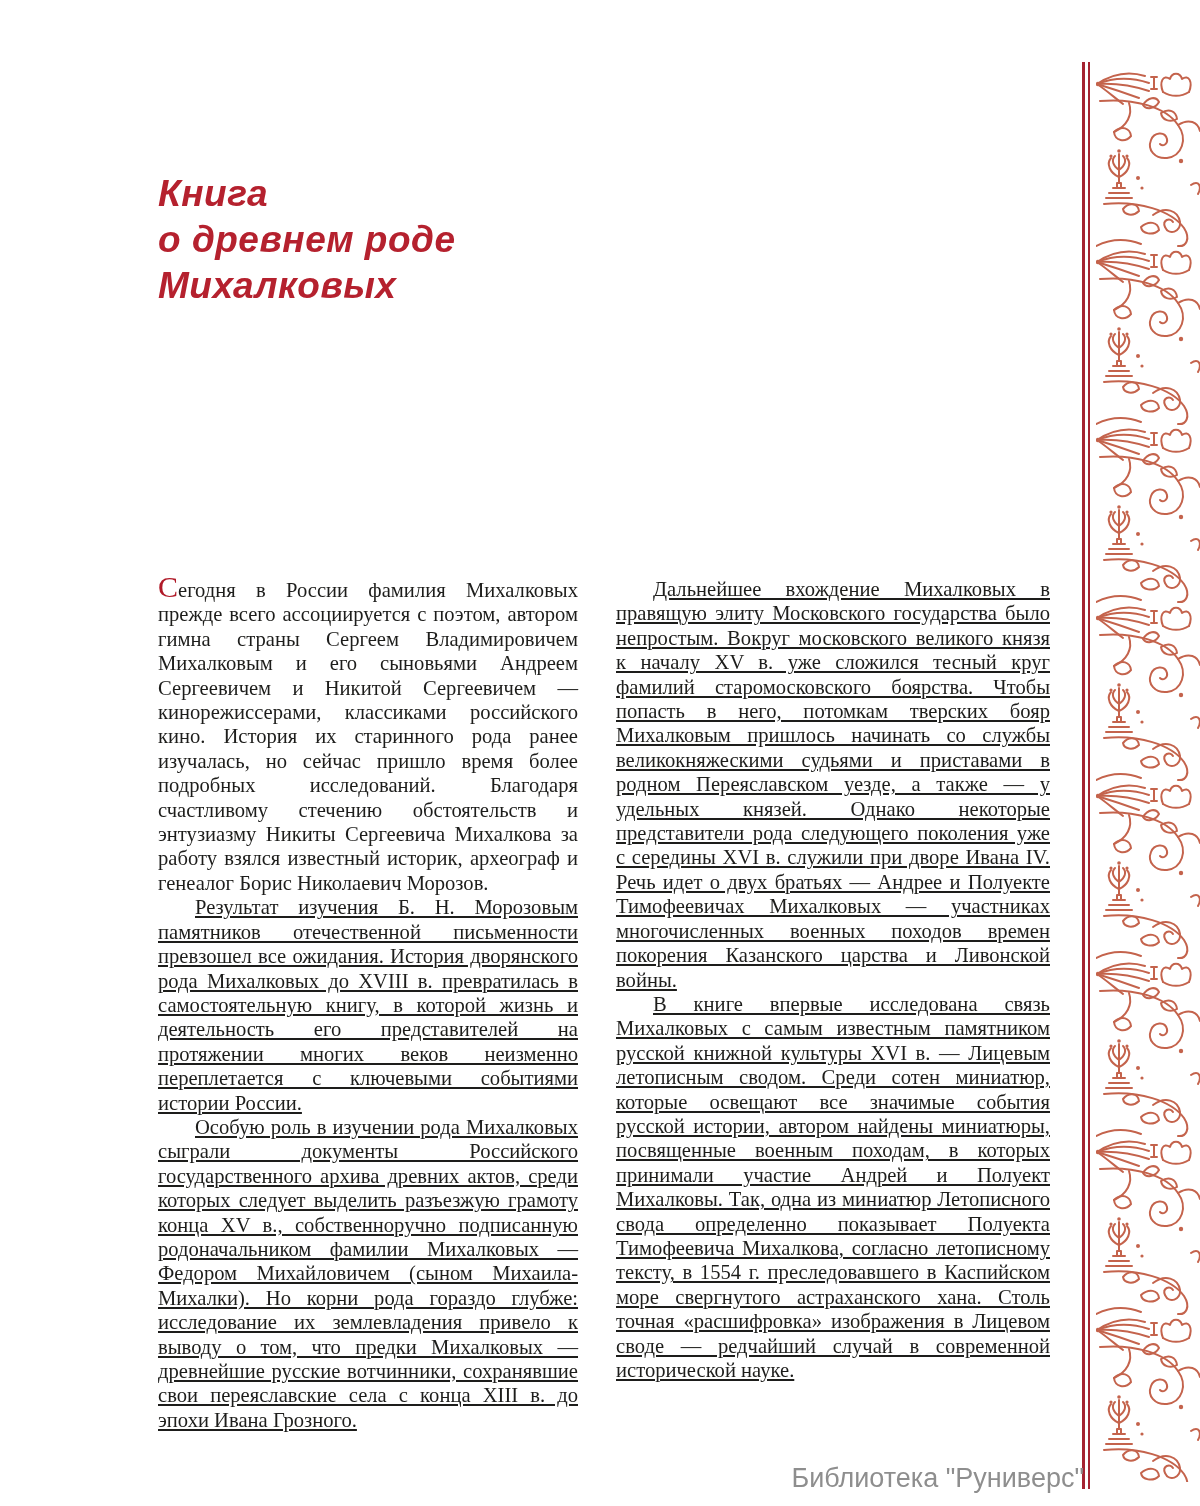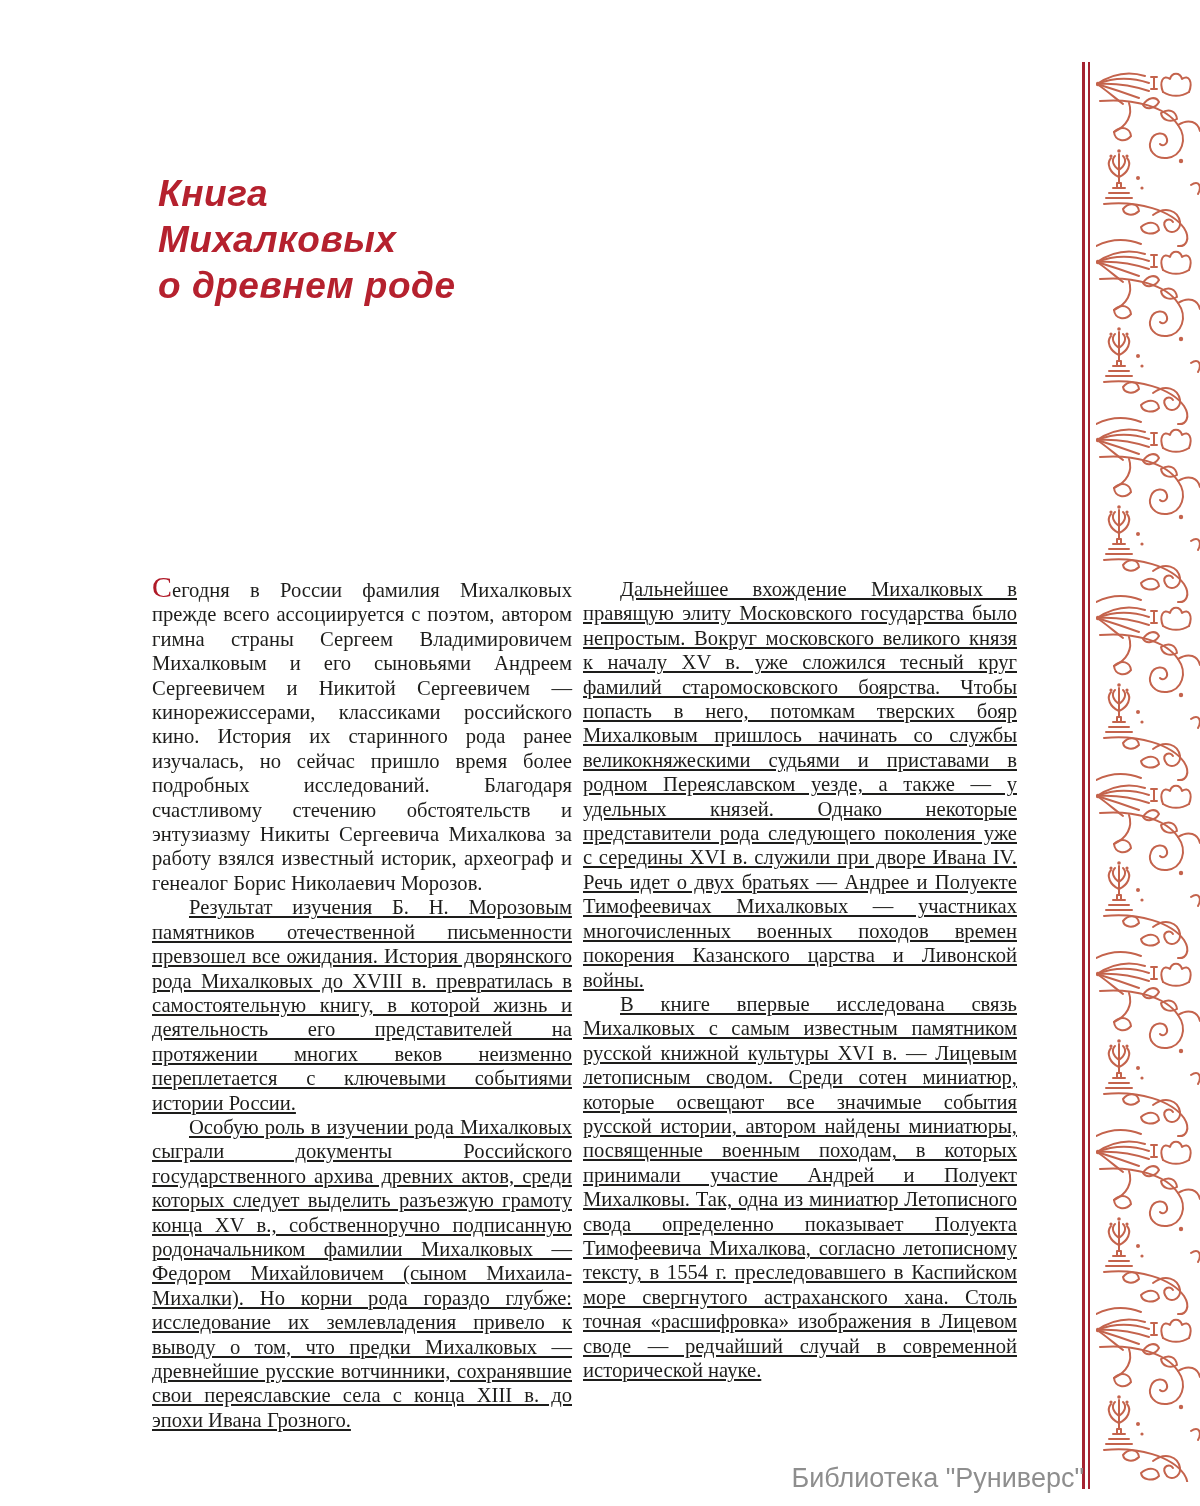--- a/index.html
+++ b/index.html
@@ -13,22 +13,22 @@
   }
   .title{
     position:absolute;left:158px;top:146px;margin:0;
     font-family:"Liberation Sans",sans-serif;
     font-style:italic;font-weight:700;
     font-size:37px;line-height:46px;
     color:#b5212e;letter-spacing:0.5px;
   }
   .title .title-line{display:block;}
   .columns{
-    position:absolute;left:152px;top:552px;width:875px;
-    display:flex;gap:11px;
+    position:absolute;left:158px;top:552px;width:875px;
+    display:flex;gap:38px;
   }
   .col-left{width:420px;flex:0 0 420px;}
   .col-right{width:434px;flex:0 0 434px;}
   p.body-par{
     margin:0;
     font-size:20.6px;line-height:24.4px;
     color:#1d1d1b;
     text-align:justify;
     hyphens:auto;-webkit-hyphens:auto;
   }
@@ -52,22 +52,22 @@
   .rule-thin{left:6px;width:2px;background:#a52331;}
   .ornament svg{position:absolute;left:14px;top:8px;display:block;}
 </style>
 </head>
 <body>
 
 <div class="page">
 
   <h1 class="title">
     <span class="title-line">Книга</span>
+    <span class="title-line">о древнем роде</span>
     <span class="title-line">Михалковых</span>
-    <span class="title-line">о древнем роде</span>
   </h1>
 
   <div class="columns">
     <div class="col-left">
       <p class="body-par"><span class="dropcap">С</span><span>егодня в России фамилия Михалковых прежде всего ассоциируется с поэтом, автором гимна страны Сергеем Владимировичем Михалковым и его сыновьями Андреем Сергеевичем и Никитой Сергеевичем — кинорежиссерами, классиками российского кино. История их старинного рода ранее изучалась, но сейчас пришло время более подробных исследований. Благодаря счастливому стечению обстоятельств и энтузиазму Никиты Сергеевича Михалкова за работу взялся известный историк, археограф и генеалог Борис Николаевич Морозов.</span></p>
       <p class="body-par indent">Результат изучения Б. Н. Морозовым памятников отечественной письменности превзошел все ожидания. История дворянского рода Михалковых до XVIII в. превратилась в самостоятельную книгу, в которой жизнь и деятельность его представителей на протяжении многих веков неизменно переплетается с ключевыми событиями истории России.</p>
       <p class="body-par indent">Особую роль в изучении рода Михалковых сыграли документы Российского государственного архива древних актов, среди которых следует выделить разъезжую грамоту конца XV в., собственноручно подписанную родоначальником фамилии Михалковых — Федором Михайловичем (сыном Михаила-Михалки). Но корни рода гораздо глубже: исследование их землевладения привело к выводу о том, что предки Михалковых — древнейшие русские вотчинники, сохранявшие свои переяславские села с конца XIII в. до эпохи Ивана Грозного.</p>
     </div>
     <div class="col-right">
       <p class="body-par indent">Дальнейшее вхождение Михалковых в правящую элиту Московского государства было непростым. Вокруг московского великого князя к началу XV в. уже сложился тесный круг фамилий старомосковского боярства. Чтобы попасть в него, потомкам тверских бояр Михалковым пришлось начинать со службы великокняжескими судьями и приставами в родном Переяславском уезде, а также — у удельных князей. Однако некоторые представители рода следующего поколения уже с середины XVI в. служили при дворе Ивана IV. Речь идет о двух братьях — Андрее и Полуекте Тимофеевичах Михалковых — участниках многочисленных военных походов времен покорения Казанского царства и Ливонской войны.</p>

